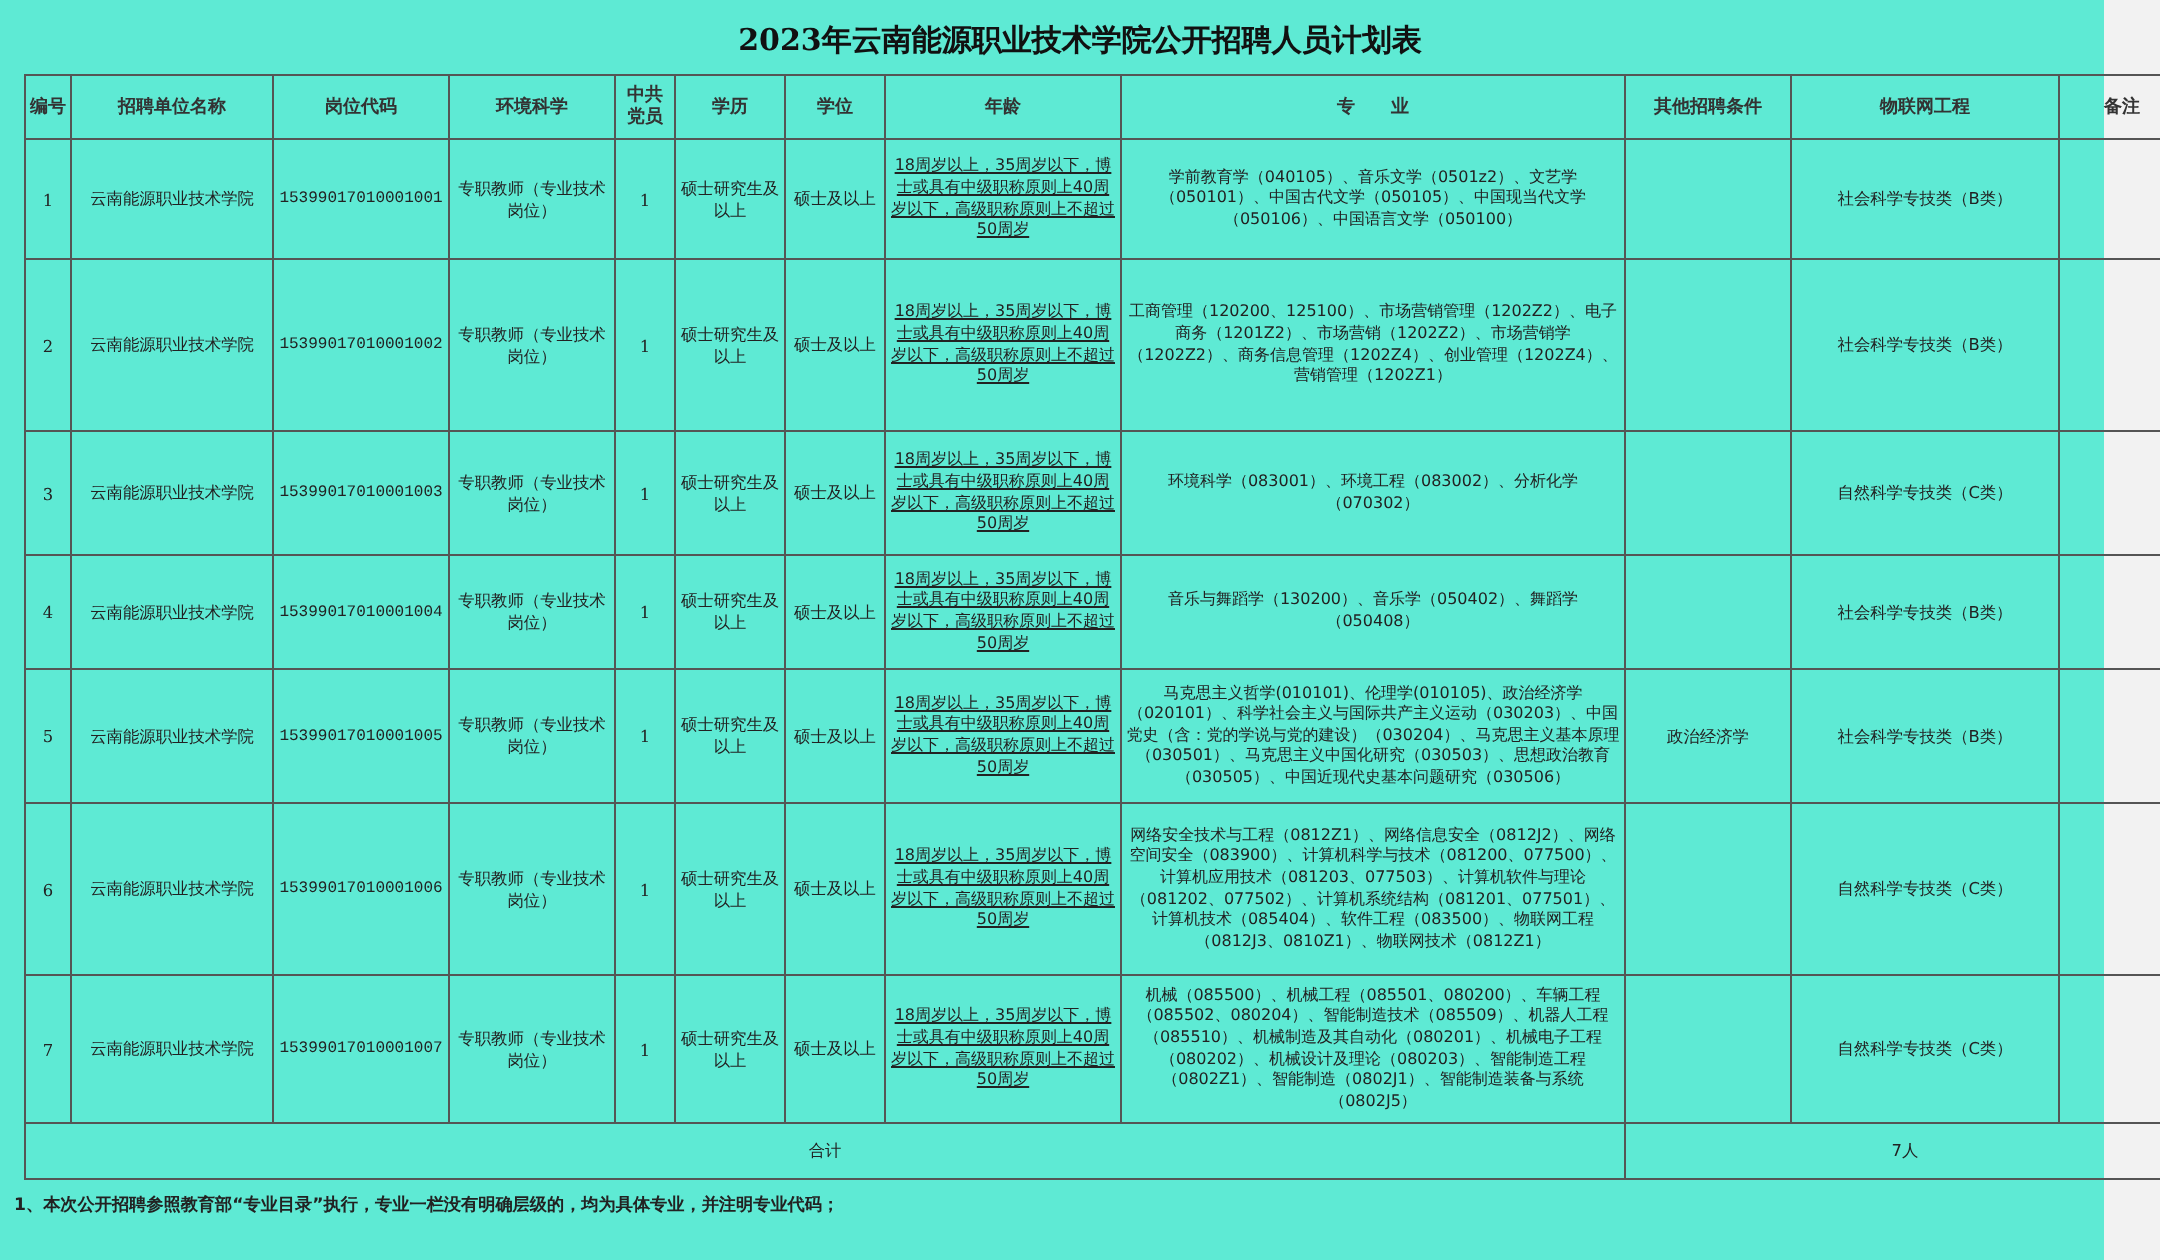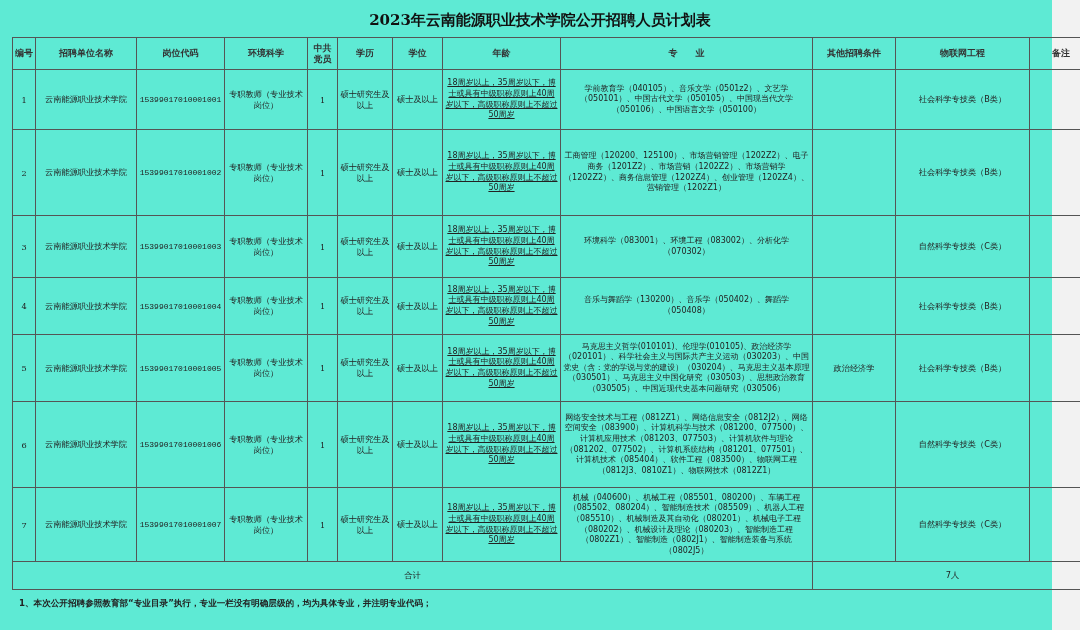--- a/index.html
+++ b/index.html
@@ -20,21 +20,21 @@
   table.plan td, table.plan th {
     border:1px solid #555; padding:0 2px; text-align:center; vertical-align:middle;
     overflow:hidden; font-weight:normal;
   }
   table.plan th { height:31px; font-size:9px; font-weight:bold; color:#333; }
   td.age { font-size:8px; line-height:10.6px; padding:0 1px;text-decoration:underline; }
   td.major { text-align:left; font-size:8px; line-height:10.6px; padding:0 2px; }
   td.num { font-family:"DejaVu Serif","Liberation Serif",serif; }
   td.code { font-family:Liberation Mono, monospace; font-size:8px; }
   .notes {
-    position:absolute; left:19px; top:597px; font-size:8.6px; line-height:12px; font-weight:bold; color:#222;
+    position:absolute; left:7px; top:597px; font-size:8.6px; line-height:12px; font-weight:bold; color:#222;
   }
 </style>
 </head>
 <body>
 
 <div class="sheet">
   <div class="title">2023年云南能源职业技术学院公开招聘人员计划表</div>
 
   <table class="plan">
     <colgroup>
@@ -154,21 +154,21 @@
       </tr>
       <tr style="height:74px">
         <td class="num">7</td>
         <td>云南能源职业技术学院</td>
         <td class="code">15399017010001007</td>
         <td>专职教师（专业技术岗位）</td>
         <td class="num">1</td>
         <td>硕士研究生及以上</td>
         <td>硕士及以上</td>
         <td class="age">18周岁以上，35周岁以下，博士或具有中级职称原则上40周岁以下，高级职称原则上不超过50周岁</td>
-        <td class="major">机械（040600）、机械工程（085501、080200）、车辆工程（085502、080204）、智能制造技术（085509）、机器人工程（085510）、机械制造及其自动化（080201）、机械电子工程（080202）、机械设计及理论（080203）、智能制造工程（0802Z1）、智能制造（0802J1）、智能制造装备与系统（0802J5）</td>
+        <td class="major">机械（085500）、机械工程（085501、080200）、车辆工程（085502、080204）、智能制造技术（085509）、机器人工程（085510）、机械制造及其自动化（080201）、机械电子工程（080202）、机械设计及理论（080203）、智能制造工程（0802Z1）、智能制造（0802J1）、智能制造装备与系统（0802J5）</td>
         <td></td>
         <td>自然科学专技类（C类）</td>
         <td></td>
       </tr>
       <tr style="height:28px">
         <td colspan="9">合计</td>
         <td colspan="3">7人</td>
       </tr>
     </tbody>
   </table>

